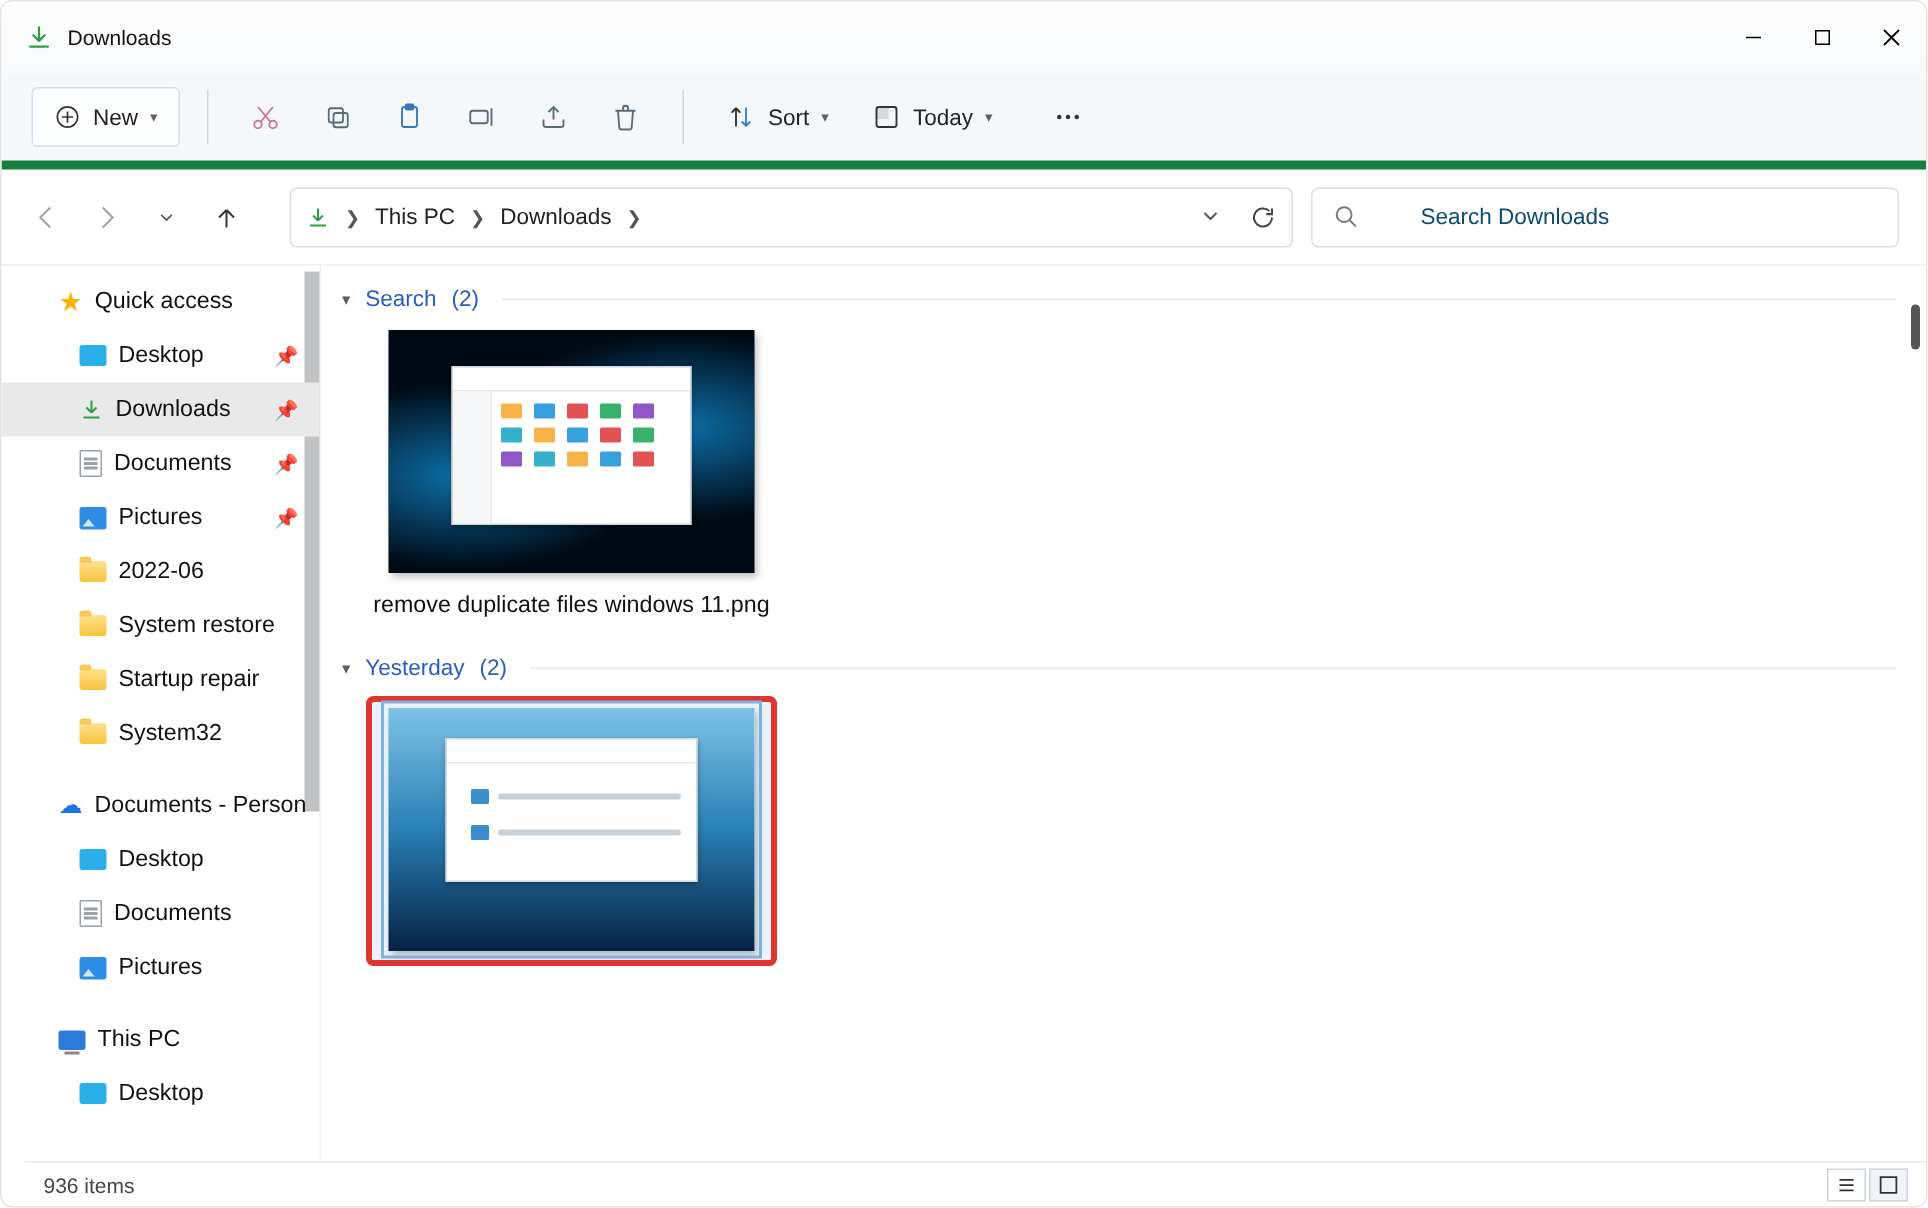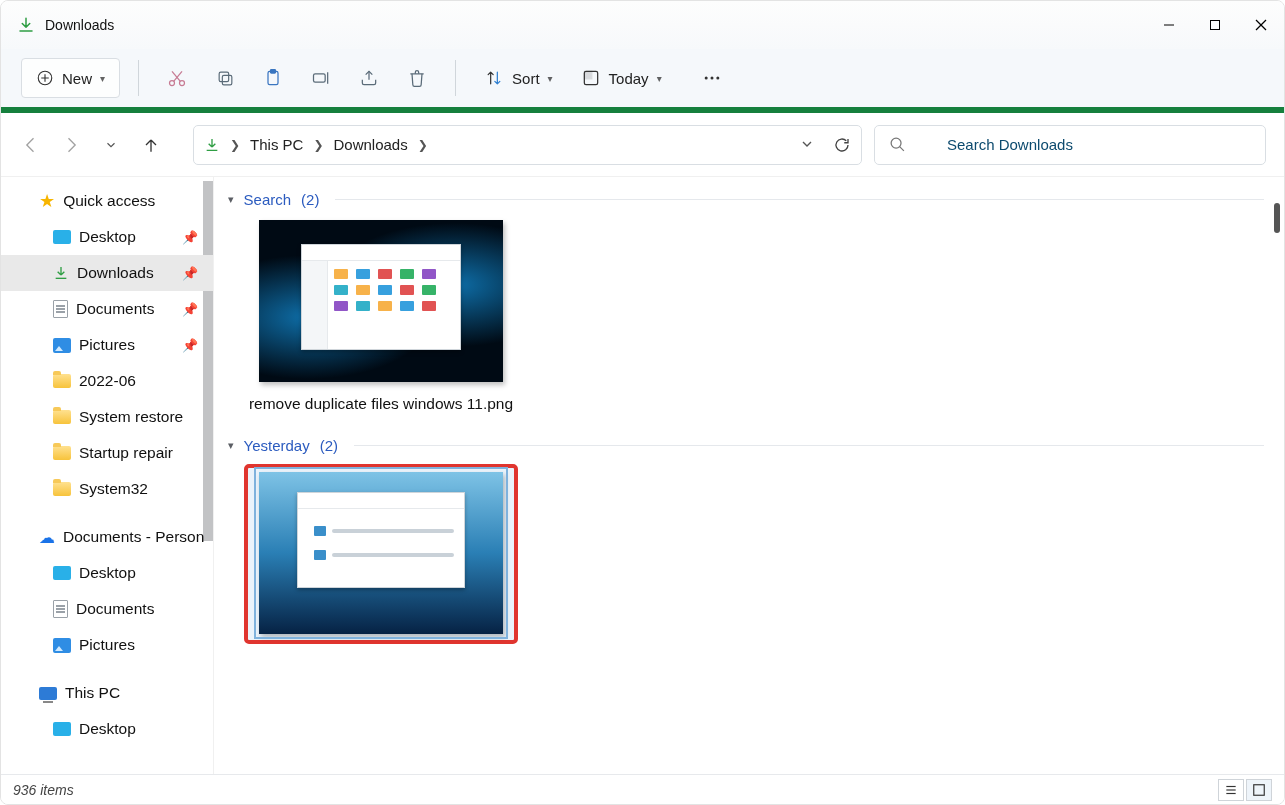--- a/index.html
+++ b/index.html
@@ -80,21 +80,21 @@
   .tw-grid{position:absolute;left:32px;top:24px;display:grid;grid-template-columns:repeat(5,16px);gap:6px;}
   .tw-grid i{display:block;width:14px;height:10px;border-radius:1px;}
   .c1{background:#f7b24a;} .c2{background:#e15353;} .c3{background:#37a0de;} .c4{background:#36b368;} .c5{background:#9156c7;} .c6{background:#34b1c9;}
   .tw-rows{position:absolute;left:16px;top:30px;right:10px;}
   .tw-row{height:16px;display:flex;align-items:center;gap:6px;margin-bottom:8px;}
   .tw-row i{width:12px;height:10px;background:#3a8fca;border-radius:1px;}
   .tw-row b{flex:1;height:4px;background:#c9d1d8;border-radius:2px;font-weight:normal;}
   .file-name{ text-align:center; font-size:15.5px; color:#111; margin-top:12px; line-height:1.35;}
 
   
-  .statusbar { position:absolute; left:0; right:0; bottom:0; height:30px; border-top:1px solid #e7e9ec; display:flex; align-items:center; padding:0 12px; font-size:14px; color:#444; background:#fff;font-style:italic;}
+  .statusbar { position:absolute; left:16px; right:0; bottom:0; height:30px; border-top:1px solid #e7e9ec; display:flex; align-items:center; padding:0 12px; font-size:14px; color:#444; background:#fff;}
   .view-icons{ margin-left:auto; display:flex; gap:2px;}
   .view-icons .vi{ width:26px; height:22px; border:1px solid #cfd4d9; display:flex; align-items:center; justify-content:center; font-size:13px; color:#333;}
   .vi.active{ background:#eef4fa;}
 
   svg{display:block;}
 </style>
 </head>
 <body>
 
 <div class="titlebar">

